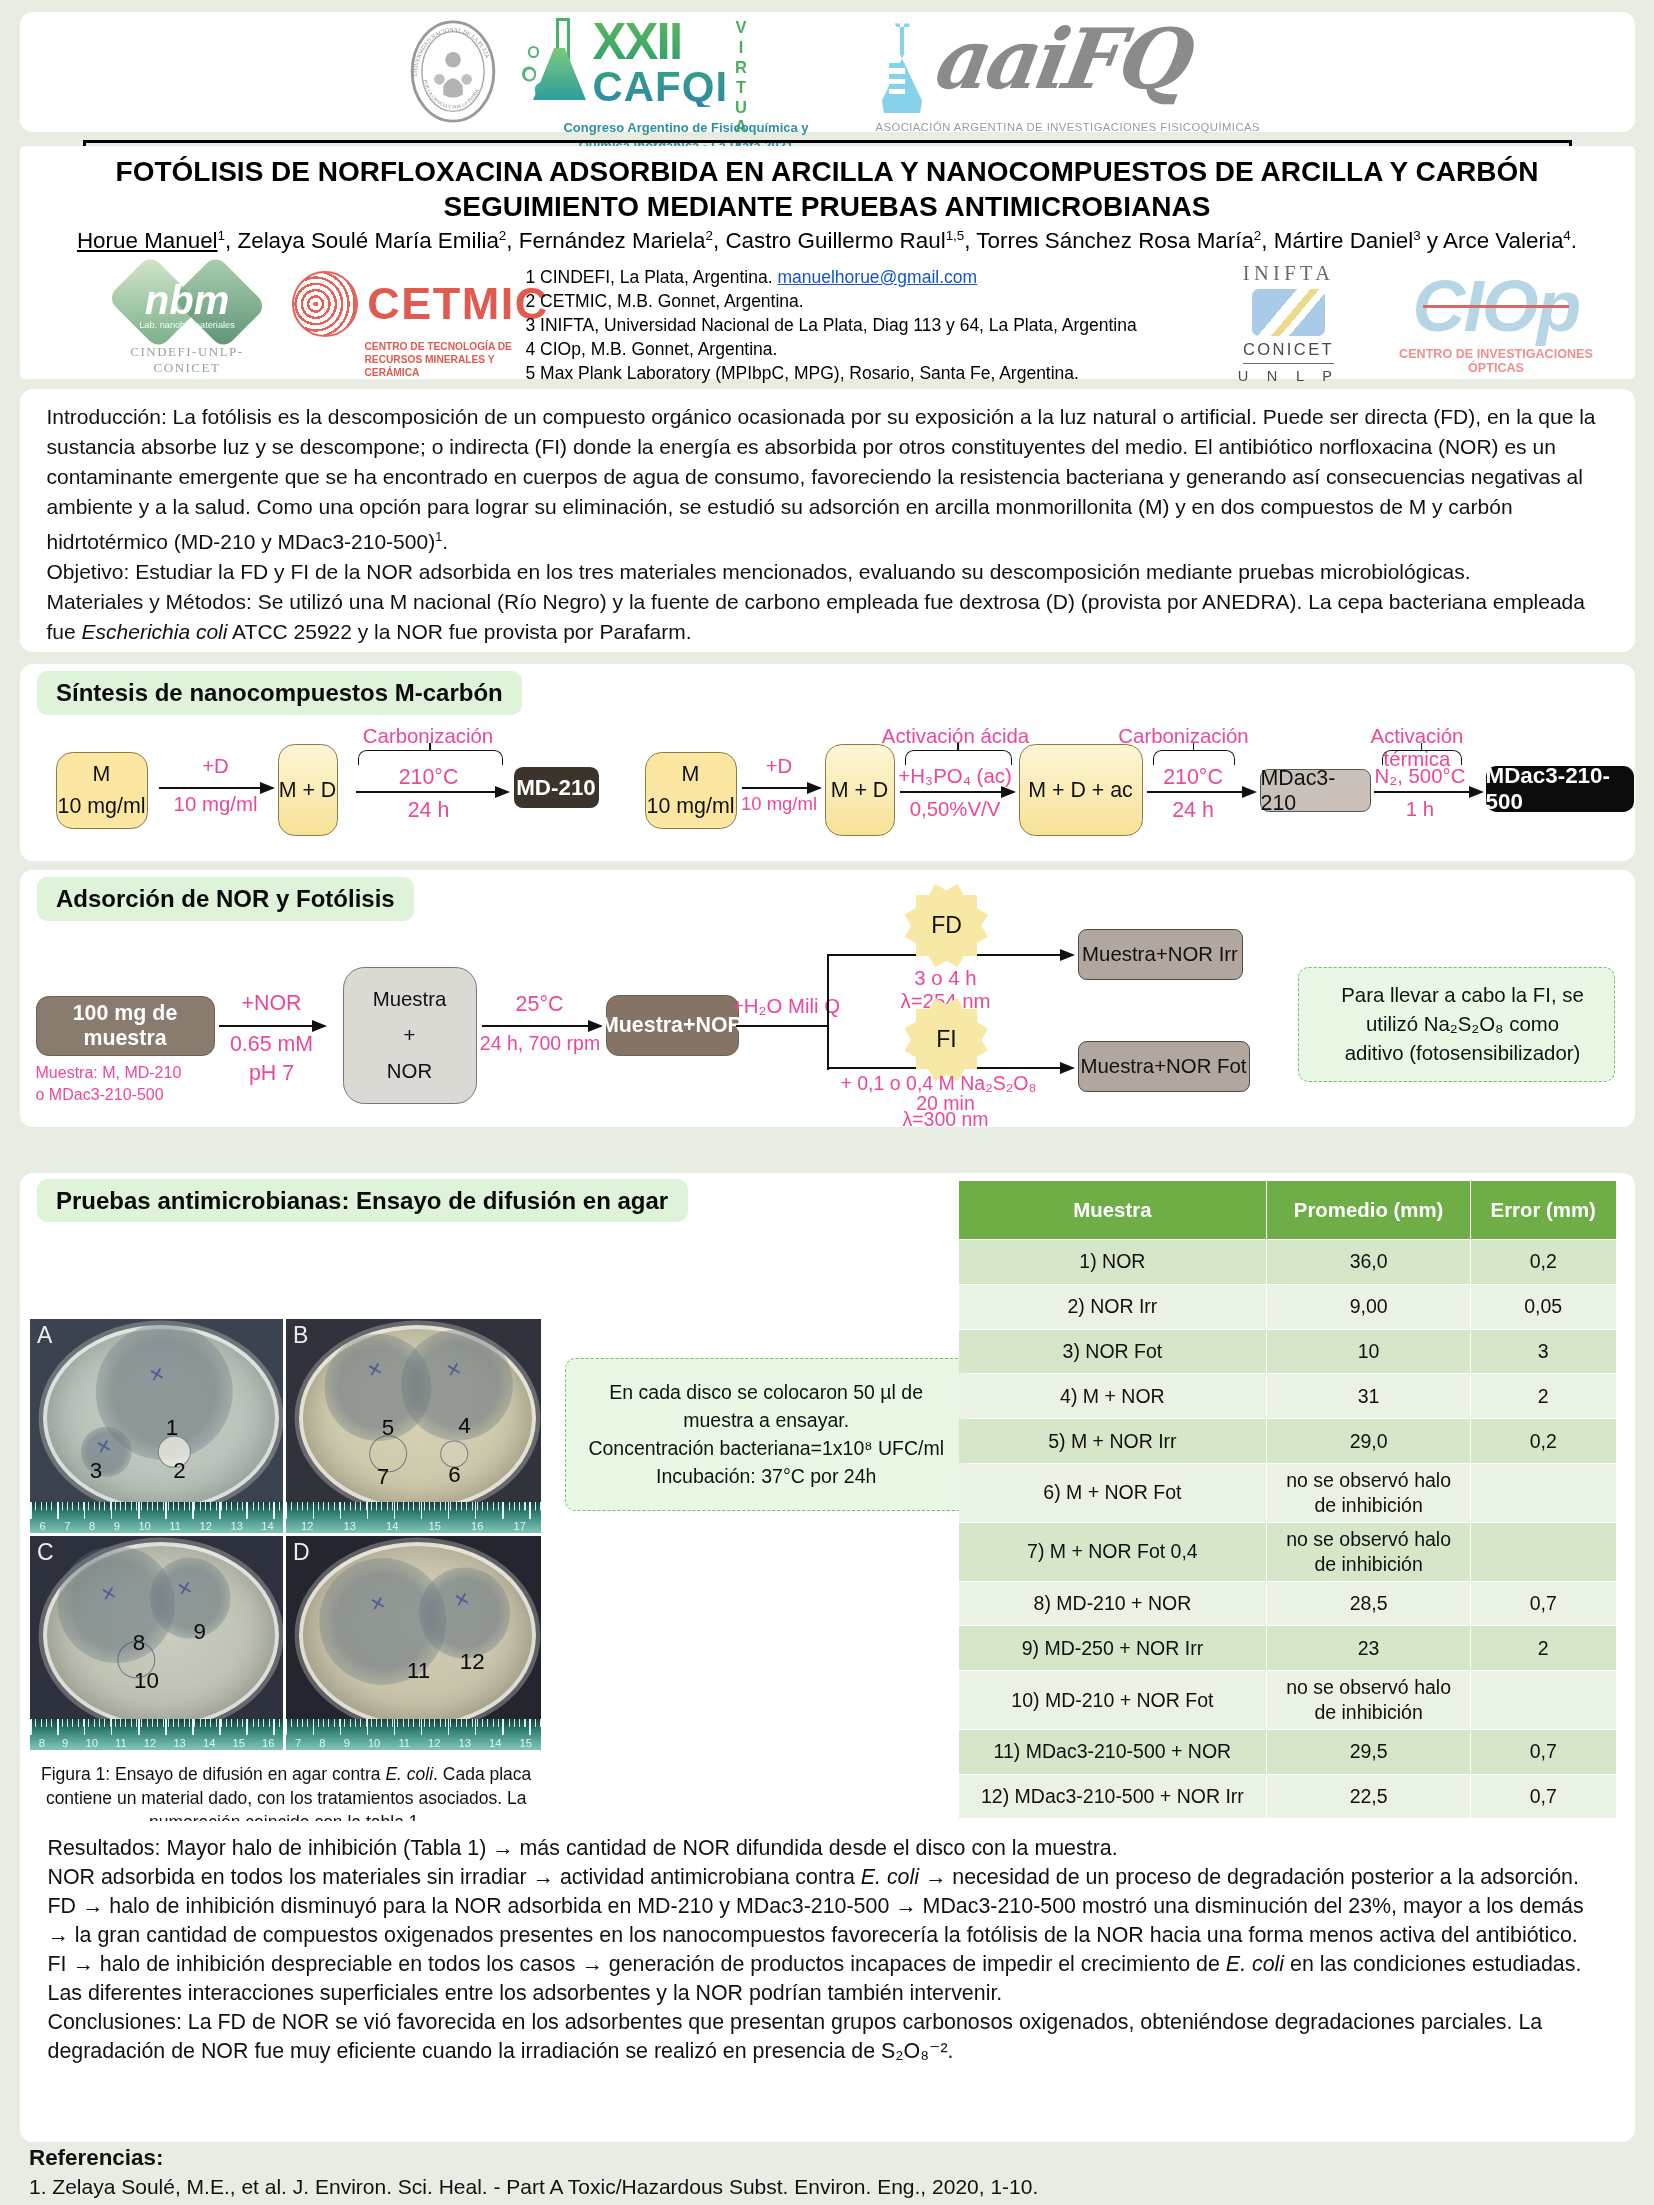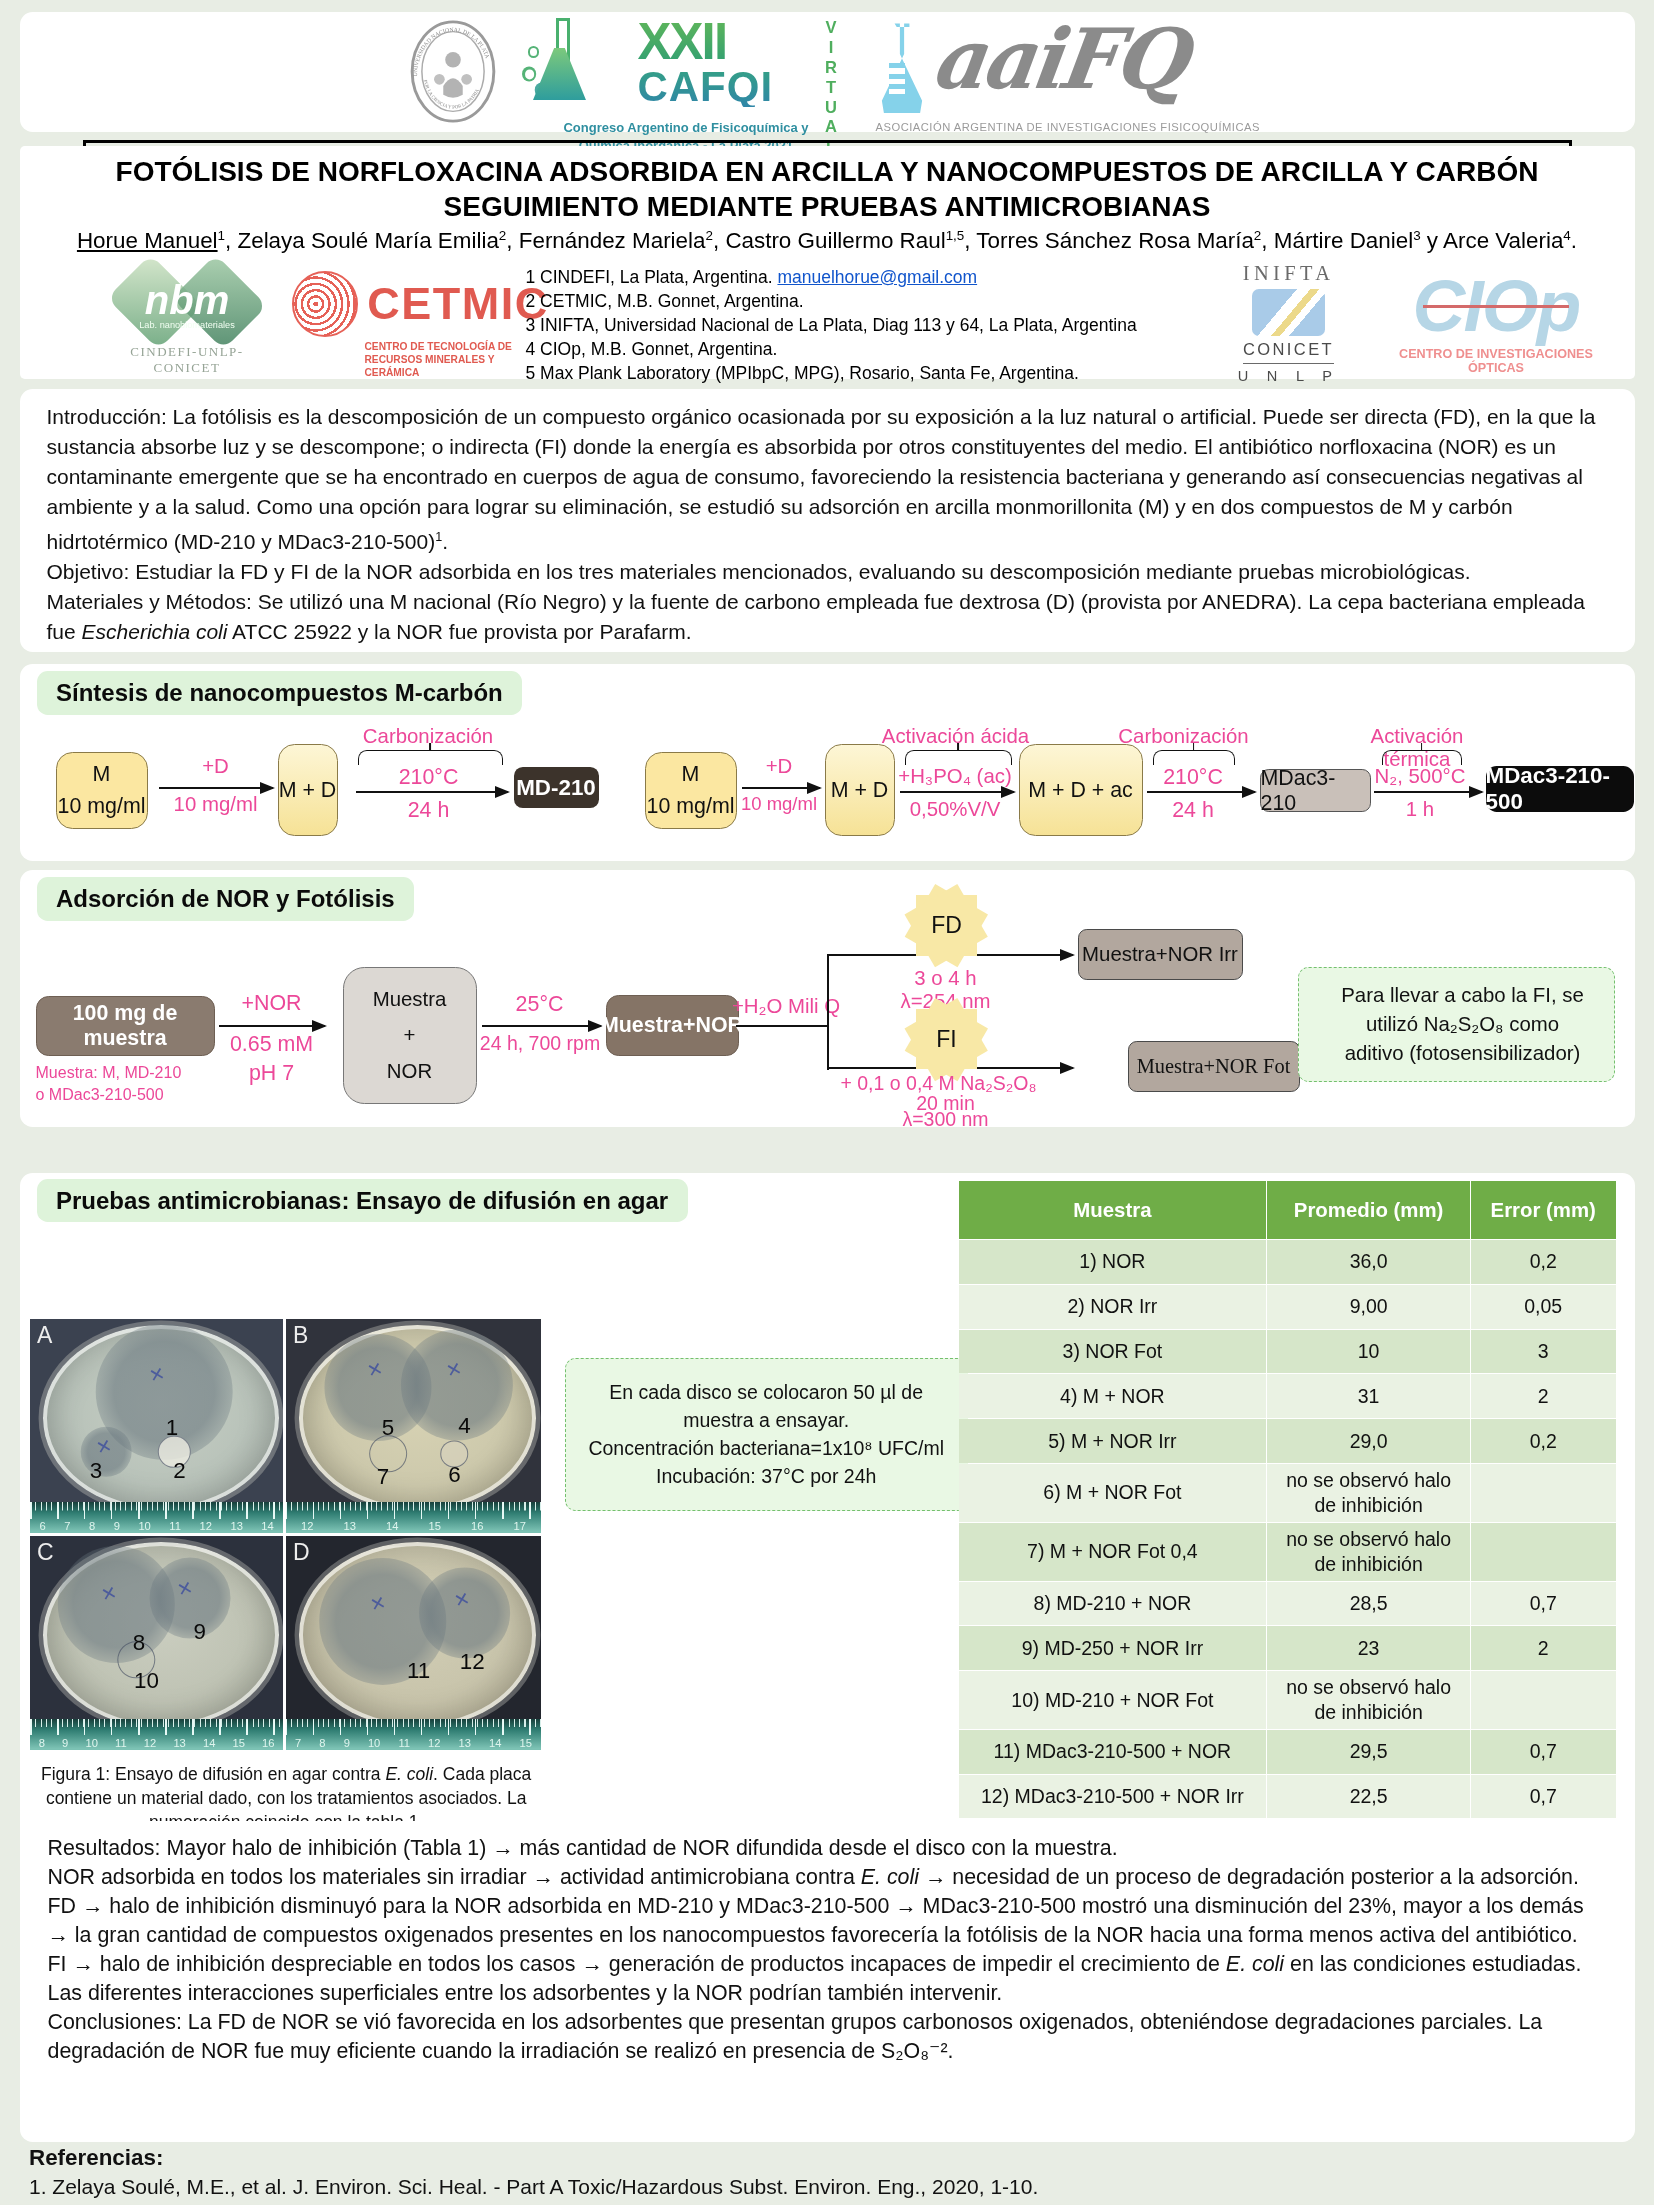--- a/index.html
+++ b/index.html
@@ -10,21 +10,21 @@
   .sup{vertical-align:super;font-size:60%}
   .link{color:#1155cc;text-decoration:underline}
   .chip{position:absolute;background:#def3da;border-radius:10.7px;padding:7.8px 19.5px;
         font-size:24px;font-weight:bold;color:#0b0b0b;white-space:nowrap;}
 
   
   .logos-panel{left:19.5px;top:11.7px;width:1615px;height:120px;}
   .logo-row{display:flex;justify-content:center;align-items:flex-start;gap:34px;padding-top:6.8px;}
   .seal{width:88px;height:107px;}
   .cafqi{width:311px;position:relative;}
-  .cafqi-main{display:flex;align-items:flex-start;gap:45px;}
+  .cafqi-main{display:flex;align-items:flex-start;}
   .flask-green{width:58px;height:82px;position:relative;flex:0 0 auto;}
   .flask-green::before{content:'';position:absolute;left:44%;top:0;width:14%;height:48%;
      border:3.4px solid #49b06e;border-bottom:none;background:#fff;}
   .flask-green::after{content:'';position:absolute;bottom:0;left:4%;width:92%;height:64%;
      background:linear-gradient(180deg,#7cc97c,#2e9d9d);clip-path:polygon(40% 0,60% 0,100% 100%,0 100%);}
   .flask-dots{position:absolute;left:-2.9px;top:28px;width:7.8px;height:7.8px;border-radius:50%;border:2.4px solid #55b377;
      box-shadow:-3.9px 22.4px 0 -1px #fff, -4.4px 22px 0 1.5px #55b377, 8.8px 39px 0 -1px #fff, 8.3px 38px 0 1.5px #49a9a0;}
   .cafqi-text{line-height:0.95;margin-left:3.9px;}
   .cafqi-roman{font-size:51px;font-weight:bold;letter-spacing:-1.9px;
      background:linear-gradient(180deg,#5fb65a,#2f9e74);-webkit-background-clip:text;background-clip:text;color:transparent;}
@@ -362,21 +362,21 @@
     <div class="arr" style="left:807px;top:197px;width:246px;"></div>
     <div class="star" style="left:885px;top:127px;width:84px;height:84px;">
       <i class="r0"></i>
         <i class="r30"></i>
         <i class="r60"></i>
       <span class="star-label">FI</span>
     </div>
     <div class="dlabel" style="left:795px;top:202px;width:248px;font-size:19.5px;">+ 0,1 o 0,4 M Na₂S₂O₈</div>
     <div class="dlabel" style="left:853px;top:222px;width:146px;font-size:19.5px;">20 min</div>
     <div class="dlabel" style="left:853px;top:238px;width:146px;font-size:19.5px;">λ=300 nm</div>
-    <div class="resbox" style="left:1108px;top:171px;width:170px;height:49px;font-family:Liberation Serif, serif;">Muestra+NOR Fot</div>
+    <div class="resbox" style="left:1058px;top:171px;width:170px;height:49px;">Muestra+NOR Fot</div>
 
     <div class="notebox" style="left:1278px;top:97px;width:280px;height:103px;padding-left:24px;">
       <div>Para llevar a cabo la FI, se</div>
       <div>utilizó Na₂S₂O₈ como</div>
       <div>aditivo (fotosensibilizador)</div>
     </div>
   </section>
 
   <section class="panel assay-panel">
     <div class="chip" style="left:17px;top:5.8px;">Pruebas antimicrobianas: Ensayo de difusión en agar</div>

